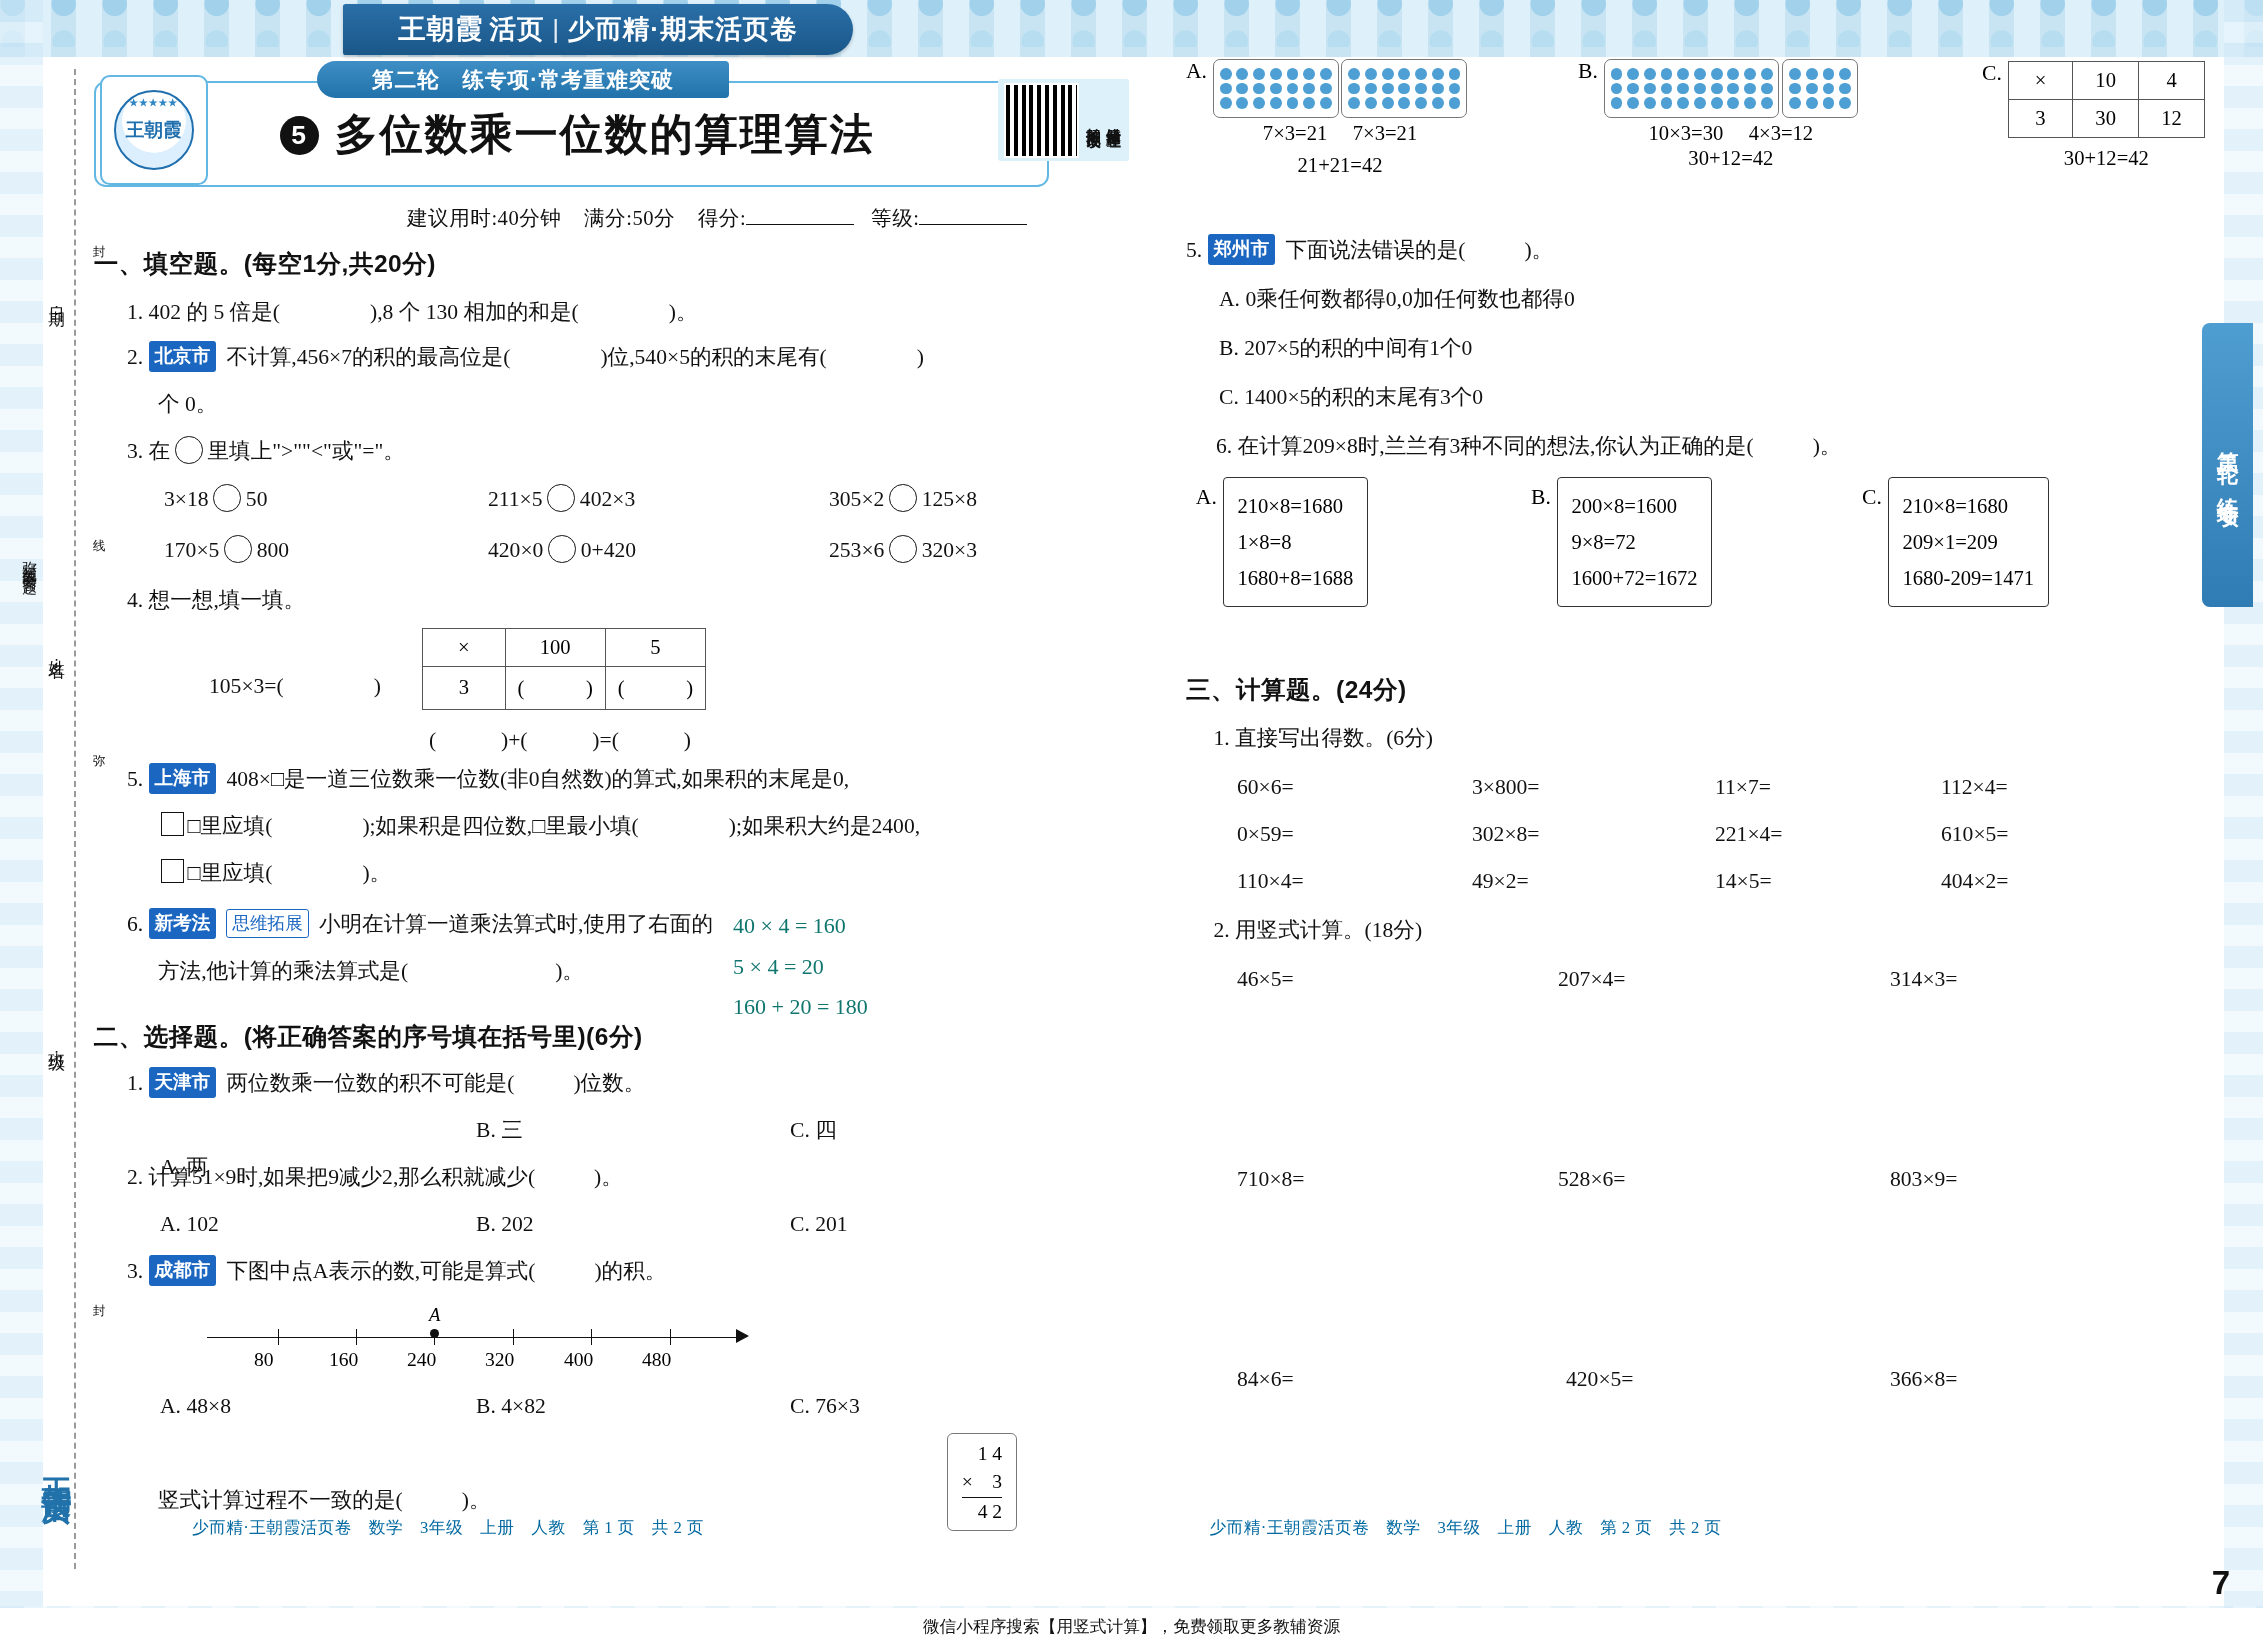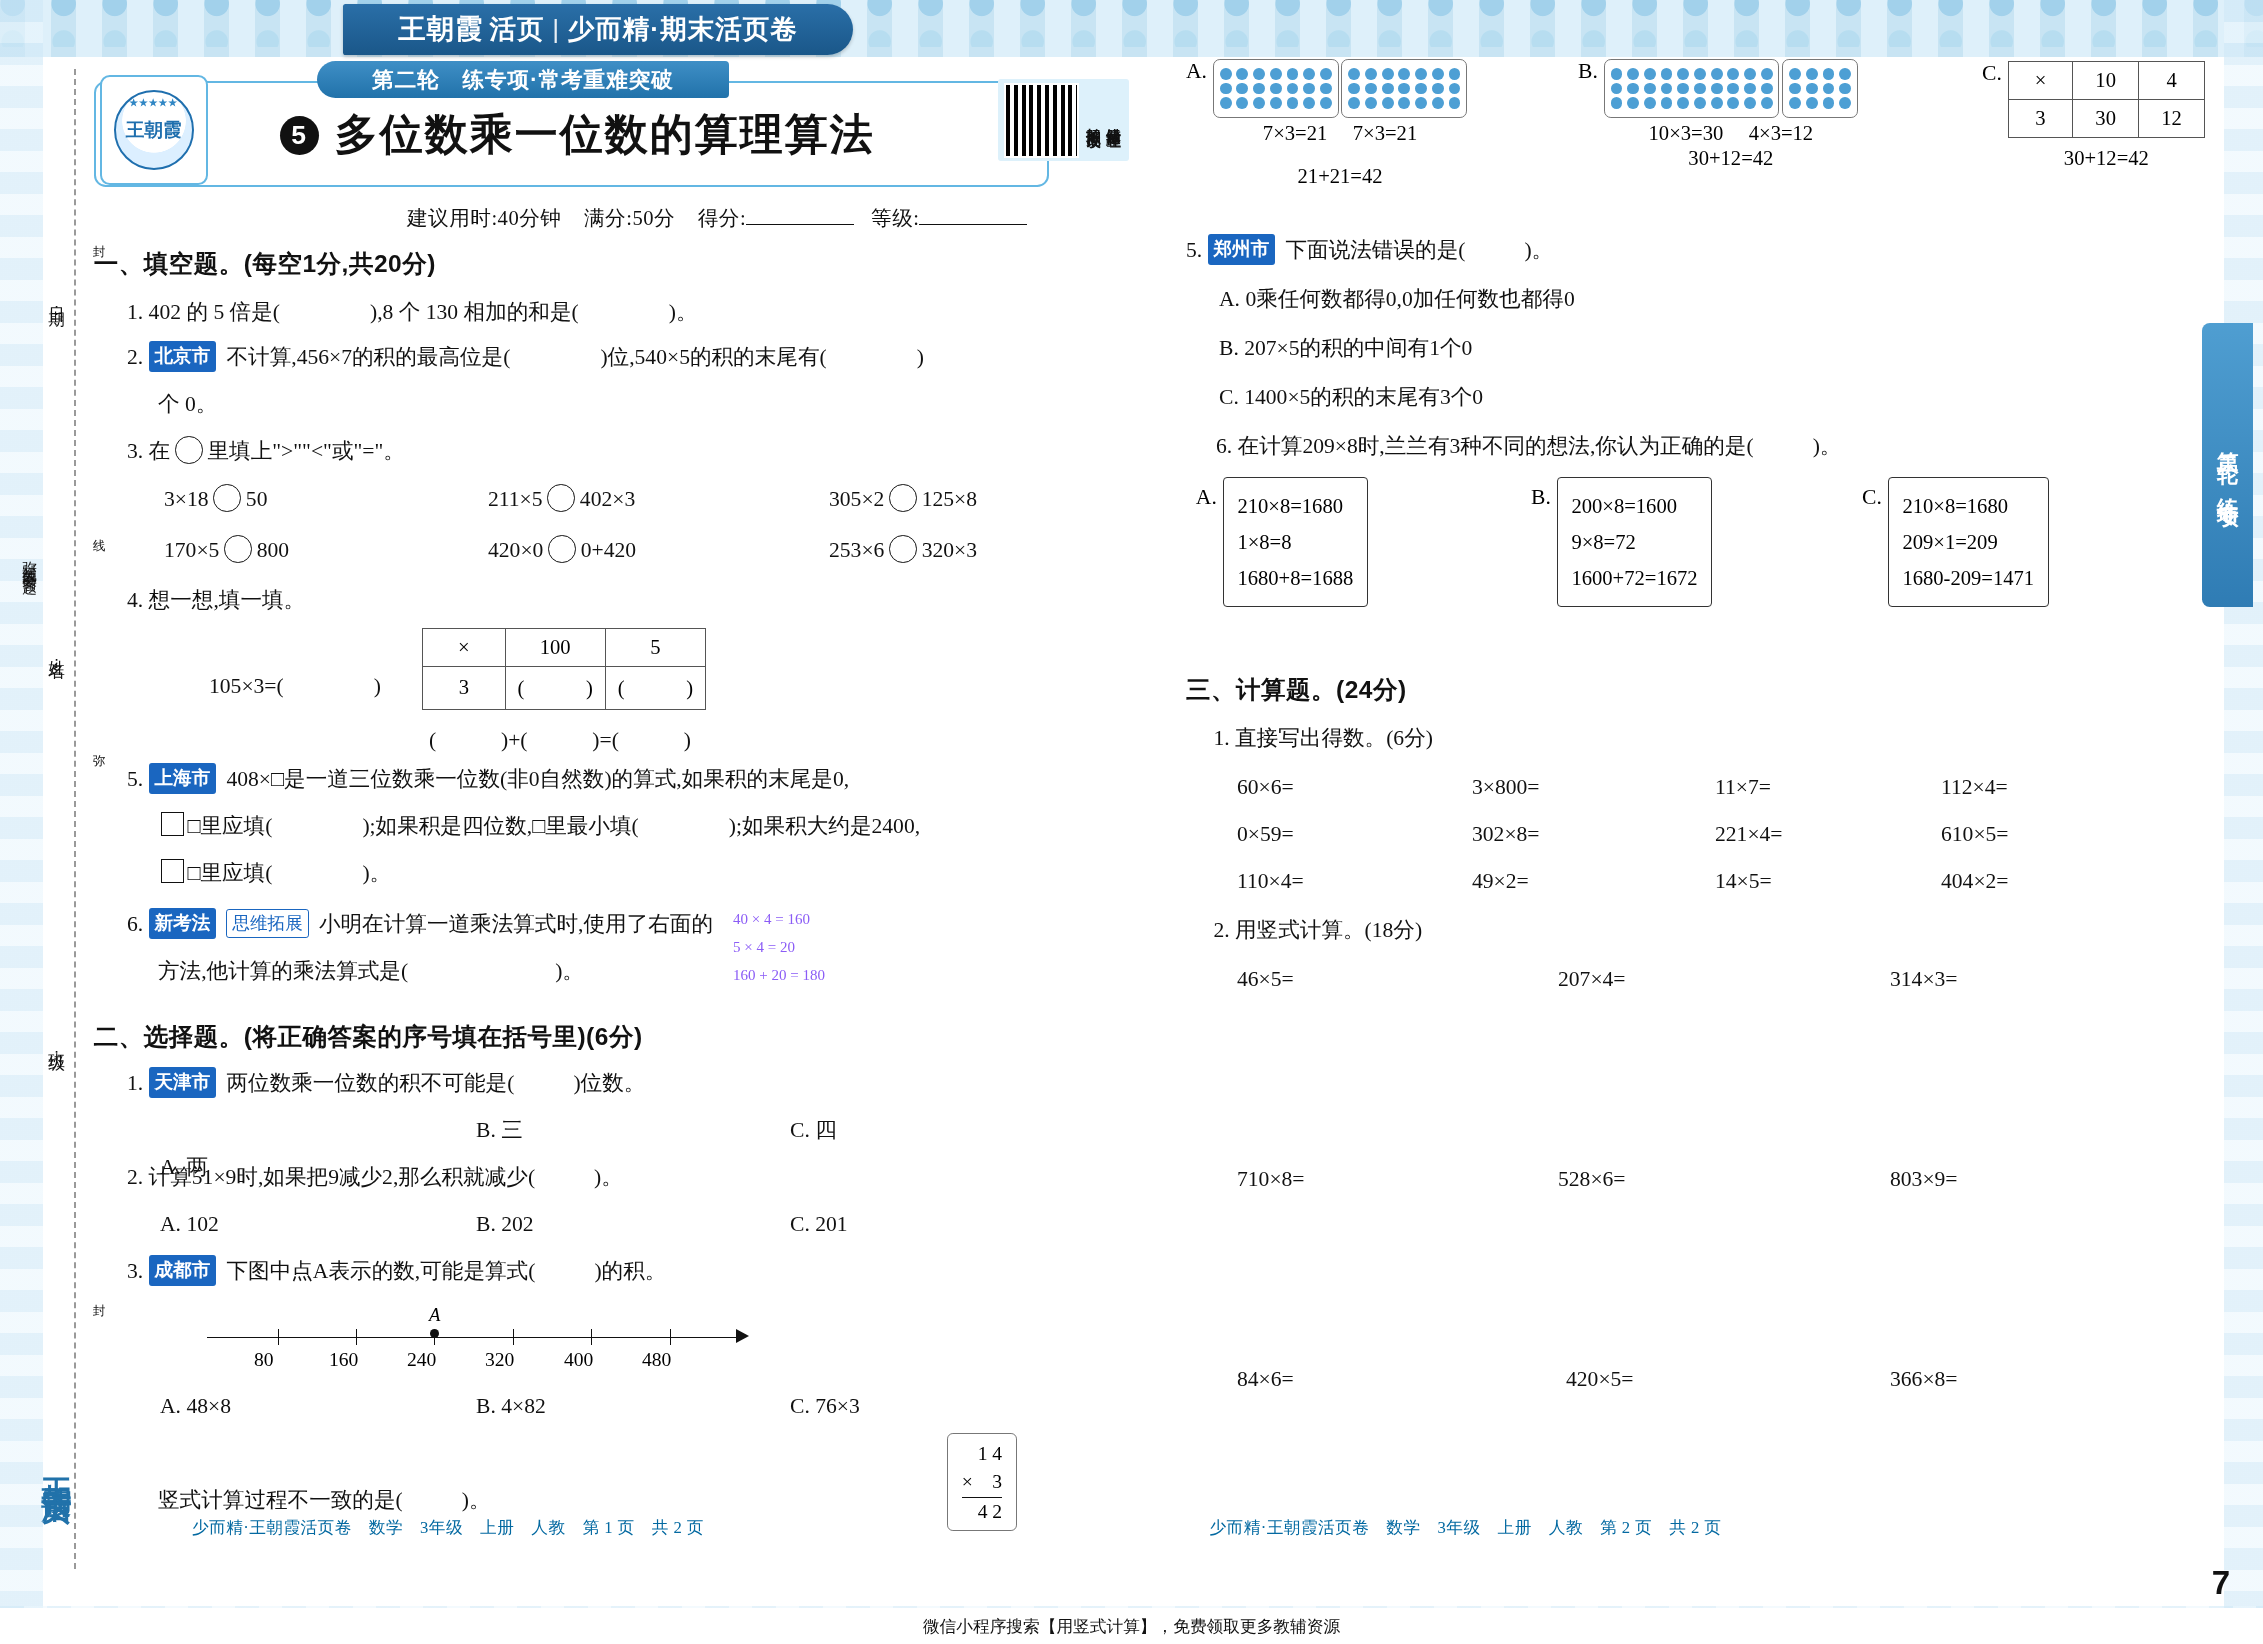--- a/index.html
+++ b/index.html
@@ -339,21 +339,21 @@
 
   <div class="abs q" style="left:43px;top:843px;width:588px;">
     <span>6.</span>
     <span class="tag">新考法</span>
     <span class="tag-hollow">思维拓展</span>
     <span>小明在计算一道乘法算式时,使用了右面的</span>
   </div>
   <div class="abs q" style="left:74px;top:890px;width:588px;">
     <span>方法,他计算的乘法算式是(</span><span class="blank" style="min-width:147px;"></span><span>)。</span>
   </div>
-  <div class="abs" style="left:649px;top:841px;font-size:15px;line-height:1.85;color:#8b5cf6;">
+  <div class="abs" style="left:649px;top:841px;font-size:22px;line-height:1.85;color:#0f766e;">
     <div>40 × 4 = 160</div>
     <div>5 × 4 = 20</div>
     <div>160 + 20 = 180</div>
   </div>
 
   <div class="abs sec-h" style="left:9.8px;top:955px;">二、选择题。(将正确答案的序号填在括号里)(6分)</div>
 
   <div class="abs q" style="left:43px;top:1002px;">
     <span>1.</span>
     <span class="tag">天津市</span>
@@ -474,21 +474,21 @@
               <div class="dot"></div>
               <div class="dot"></div>
               <div class="dot"></div>
             </div>
         </div>
       </div>
       <div style="display:flex;gap:25.5px;font-size:20.6px;margin-top:3.9px;">
         <span>7×3=21</span>
         <span>7×3=21</span>
       </div>
-      <div style="font-size:20.6px;margin-top:20px;">21+21=42</div>
+      <div style="font-size:20.6px;margin-top:9px;">21+21=42</div>
     </div>
   </div>
 
   <div class="abs" style="left:392px;top:-5.9px;display:flex;align-items:flex-start;gap:5.9px;">
     <span style="font-size:21.6px;">B.</span>
     <div style="display:flex;flex-direction:column;align-items:center;">
       <div style="display:flex;gap:2.9px;">
         <div class="dotbox">
           <div class="dotrow">
               <div class="dot"></div>

